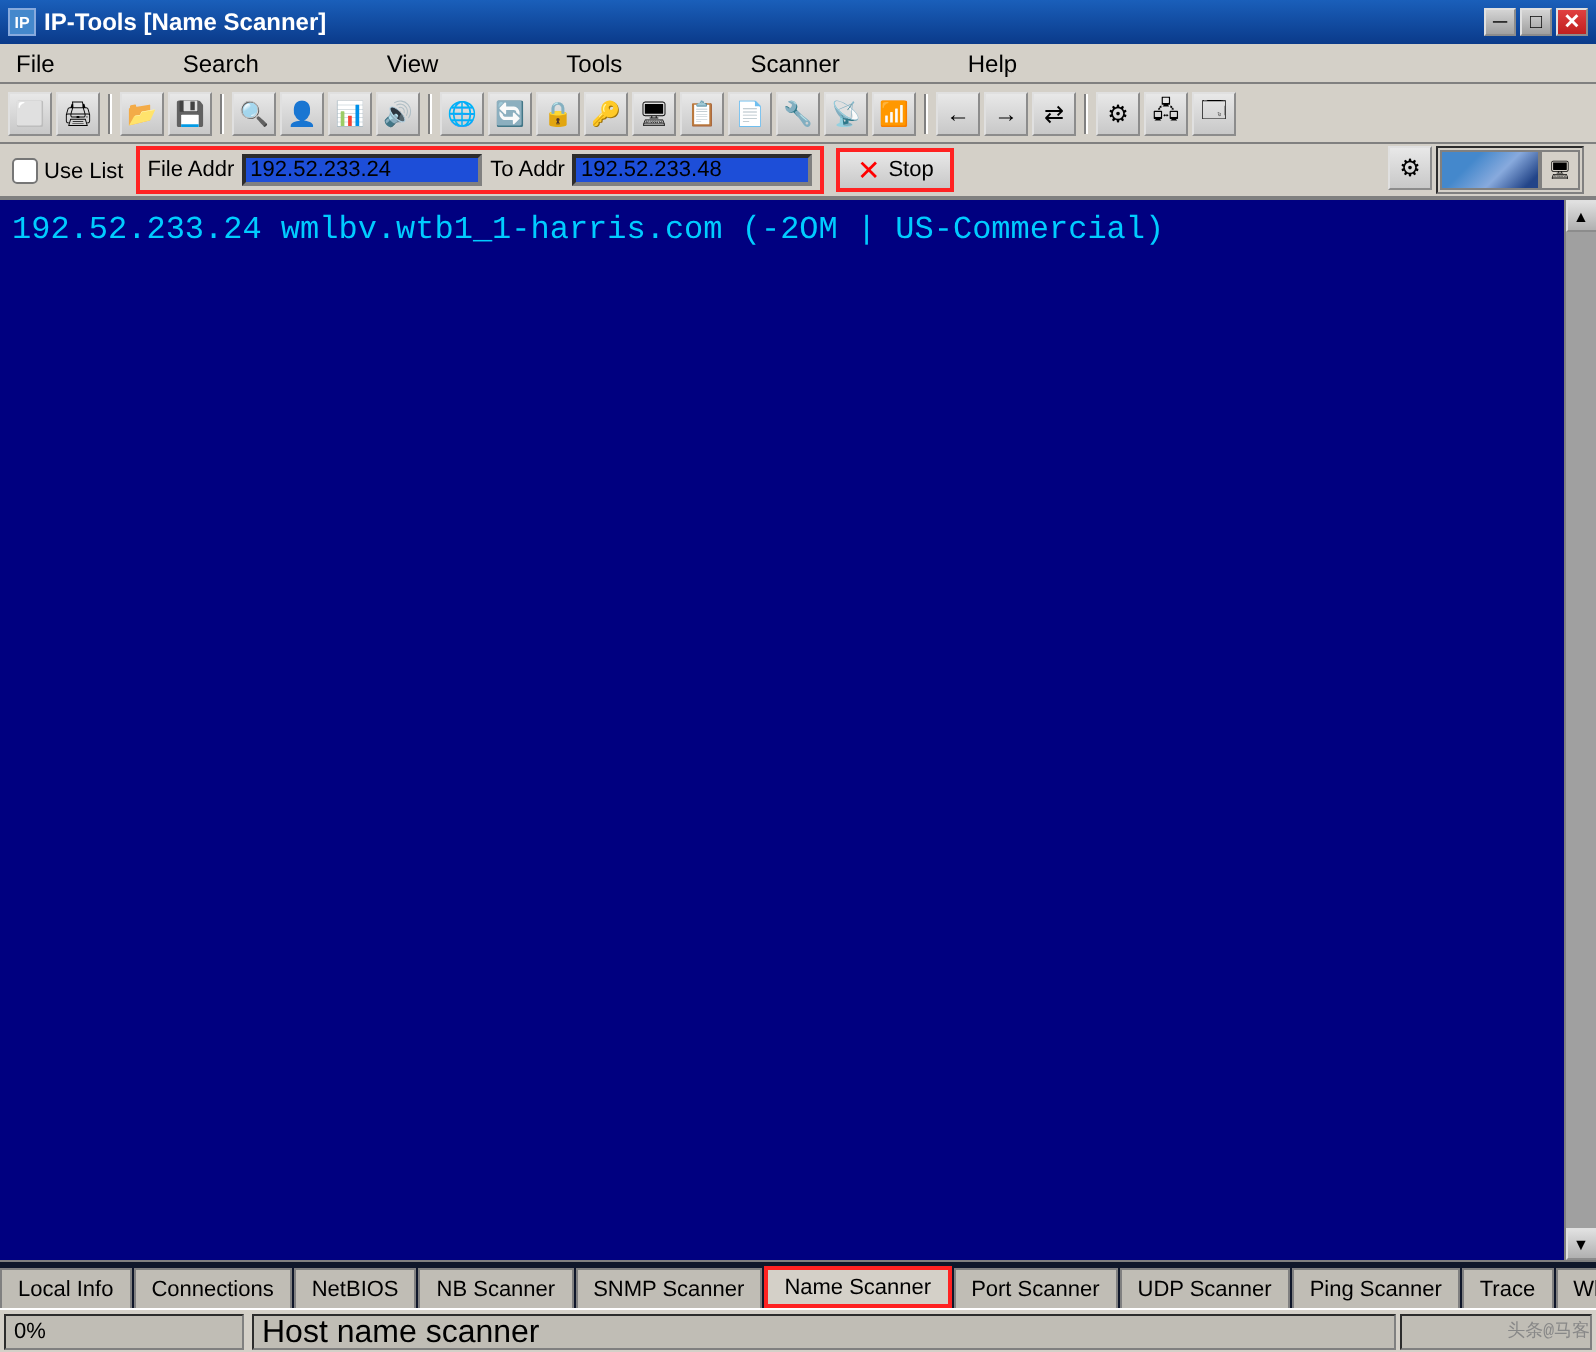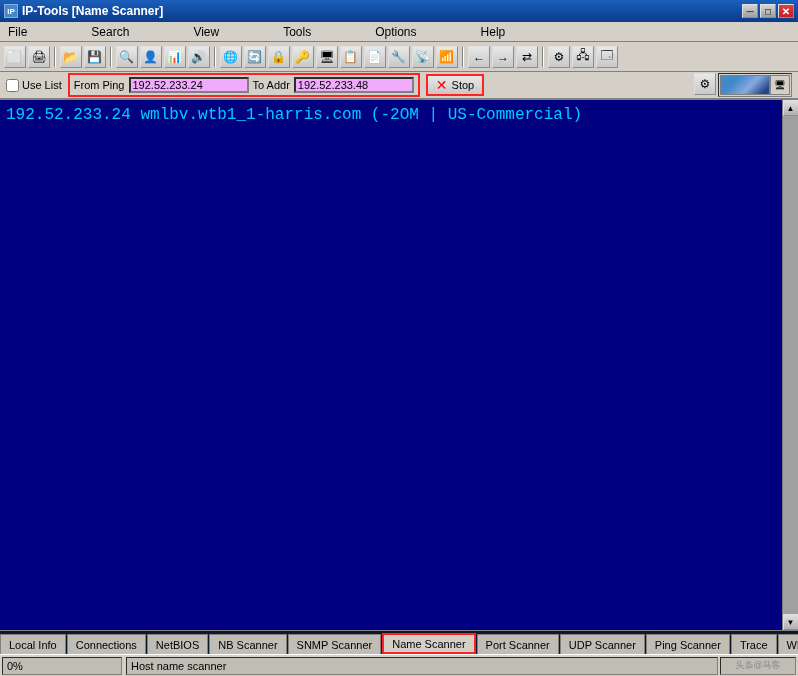--- a/index.html
+++ b/index.html
@@ -68,25 +68,25 @@
     .scanner-bar {
       height: 28px;
       background: #d4d0c8;
       display: flex;
       align-items: center;
       padding: 2px 6px;
       border-bottom: 2px solid #808080;
       gap: 6px;
     }
     .scanner-bar label { font-size: 11px; }
-    .checkbox-group { display: flex; align-items: center; gap: 3px; }
+    .checkbox-group { display: flex; align-items: flex-end; gap: 3px; }
     .scanner-input {
       height: 16px;
       border: 2px inset #808080;
-      background: #f0abfc;
+      background: #1d4ed8;
       padding: 0 2px;
       font-size: 11px;
       width: 110px;
     }
     .addr-group { display: flex; align-items: center; gap: 4px; border: 2px solid #ff2222; padding: 2px 4px; }
     .stop-btn {
       height: 22px;
       background: linear-gradient(to bottom, #e8e8e8, #c8c8c8);
       border: 2px outset #e0e0e0;
       padding: 0 8px;
@@ -166,32 +166,33 @@
       padding: 0 4px;
       font-size: 11px;
       margin: 0 2px;
     }
     .status-text {
       flex: 1;
       height: 18px;
       border: 1px inset #808080;
       background: #c0bdb5;
       padding: 0 4px;
-      font-size: 11px;
-      display: flex; align-items: center;
+      font-size: 16px;
+      display: flex; 
       margin: 0 2px;
     }
     .status-logo {
-      width: 76px; height: 18px;
+      width: 96px; height: 18px;
       background: #c0bdb5;
       border: 1px inset #808080;
       font-size: 9px;
-      display: flex; align-items: center; justify-content: center;
+      display: flex; align-items: center; justify-content: flex-end;
       margin-right: 2px;
       color: #888;
+      font-family: Liberation Mono, monospace;
     }
 
     .app-wrapper {
       display: flex;
       flex-direction: column;
       width: 798px;
       height: 676px;
     }
     .content-area {
       flex: 1;
@@ -222,21 +223,21 @@
       <div class="title-btn">□</div>
       <div class="title-btn close">✕</div>
     </div>
   </div>
 
   <div class="menu-bar">
     <div class="menu-item">File</div>
     <div class="menu-item">Search</div>
     <div class="menu-item">View</div>
     <div class="menu-item">Tools</div>
-    <div class="menu-item">Options</div>
+    <div class="menu-item">Scanner</div>
     <div class="menu-item">Help</div>
   </div>
 
   <div class="toolbar">
     <div class="toolbar-btn">⬜</div>
     <div class="toolbar-btn">🖨</div>
     <div class="toolbar-sep"></div>
     <div class="toolbar-btn">📂</div>
     <div class="toolbar-btn">💾</div>
     <div class="toolbar-sep"></div>
@@ -266,21 +267,21 @@
     <div class="toolbar-btn">🖧</div>
     <div class="toolbar-btn">🗔</div>
   </div>
 
   <div class="scanner-bar">
     <div class="checkbox-group">
       <input type="checkbox" style="">
       <label>Use List</label>
     </div>
     <div class="addr-group">
-      <label>From Ping</label>
+      <label>File Addr</label>
       <input type="text" class="scanner-input" style="width: 120px;" value="192.52.233.24">
       <label>To Addr</label>
       <input type="text" class="scanner-input" style="width: 120px;" value="192.52.233.48">
     </div>
     <div class="stop-btn">
       <span class="stop-icon">✕</span>
       <span>Stop</span>
     </div>
     <div style="margin-left: auto; display: flex; gap: 2px;">
       <div class="toolbar-btn">⚙</div>

